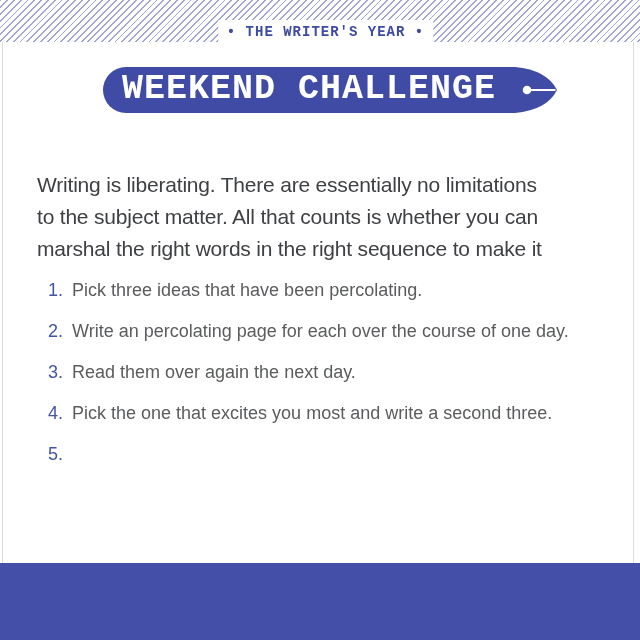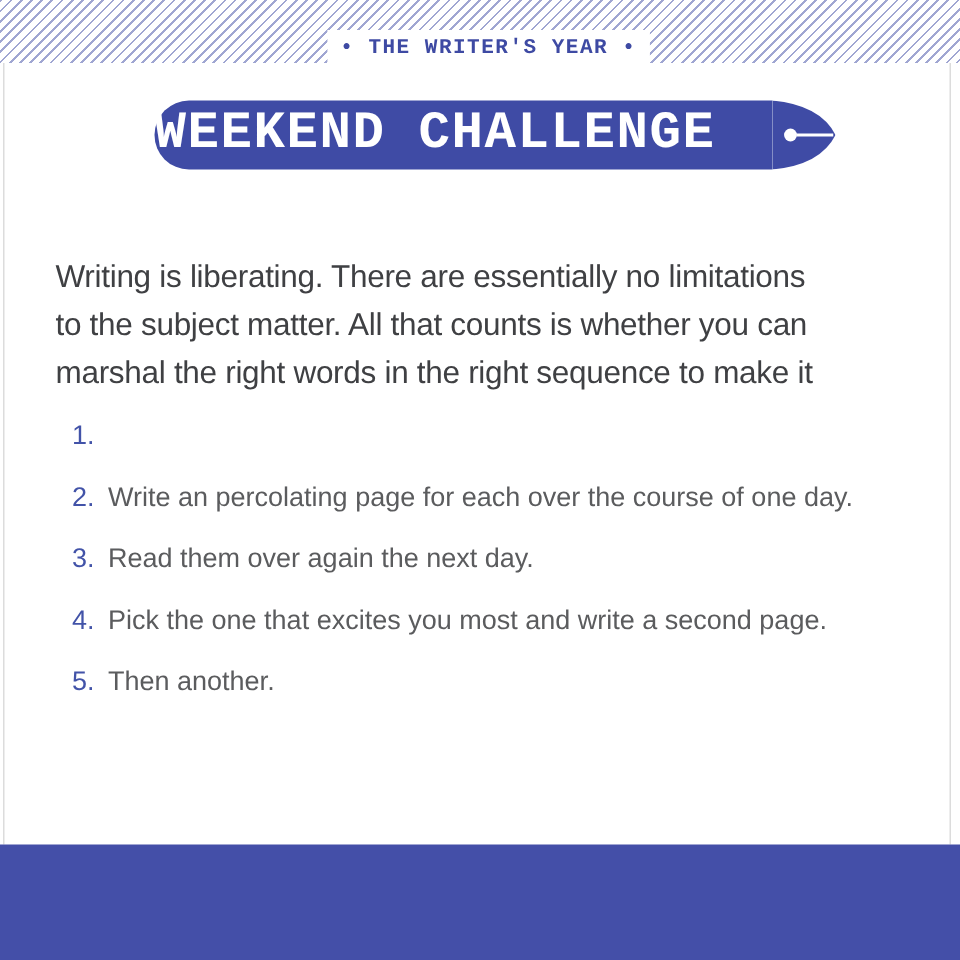--- a/index.html
+++ b/index.html
@@ -15,21 +15,21 @@
   .brand-label{
     position:absolute;top:20px;left:50%;transform:translateX(-50%);
     background:#ffffff;padding:0 9px;height:23px;line-height:24px;
     font-family:"Liberation Mono",monospace;font-weight:bold;font-size:14px;
     letter-spacing:1px;color:#3E4AA3;white-space:nowrap;
   }
   
   .title-banner{
     position:absolute;left:103px;top:67px;width:412px;height:46px;
     background:#3F4BA5;border-radius:23px 0 0 23px;
-    display:flex;align-items:center;
+    display:flex;align-items:center;justify-content:center;
   }
   .title-text{
     font-family:"Liberation Mono",monospace;font-weight:bold;font-size:35px;
     letter-spacing:1px;color:#ffffff;white-space:nowrap;padding-bottom:2px;
   }
   .pen-nib{position:absolute;left:515px;top:67px;width:42px;height:46px;}
   
   .intro{
     position:absolute;left:37px;top:121px;width:585px;
     font-size:21px;line-height:32px;color:#3F4043;letter-spacing:-0.2px;margin-top:48px;
@@ -71,36 +71,36 @@
 
   <div class="intro">
     <div>Writing is liberating. There are essentially no limitations</div>
     <div>to the subject matter. All that counts is whether you can</div>
     <div>marshal the right words in the right sequence to make it</div>
   </div>
 
   <ol class="steps">
     <li class="step">
       <span class="num">1.</span>
+      <span class="txt">Pick three ideas that have been percolating.</span>
     </li>
     <li class="step">
       <span class="num">2.</span>
       <span class="txt">Write an percolating page for each over the course of one day.</span>
     </li>
     <li class="step">
       <span class="num">3.</span>
       <span class="txt">Read them over again the next day.</span>
     </li>
     <li class="step">
       <span class="num">4.</span>
-      <span class="txt">Pick the one that excites you most and write a second page.</span>
+      <span class="txt">Pick the one that excites you most and write a second three.</span>
     </li>
     <li class="step">
       <span class="num">5.</span>
-      <span class="txt">Then another.</span>
     </li>
   </ol>
 
   <div class="edge left"></div>
   <div class="edge right"></div>
 
   <div class="footer">
     
     
     

